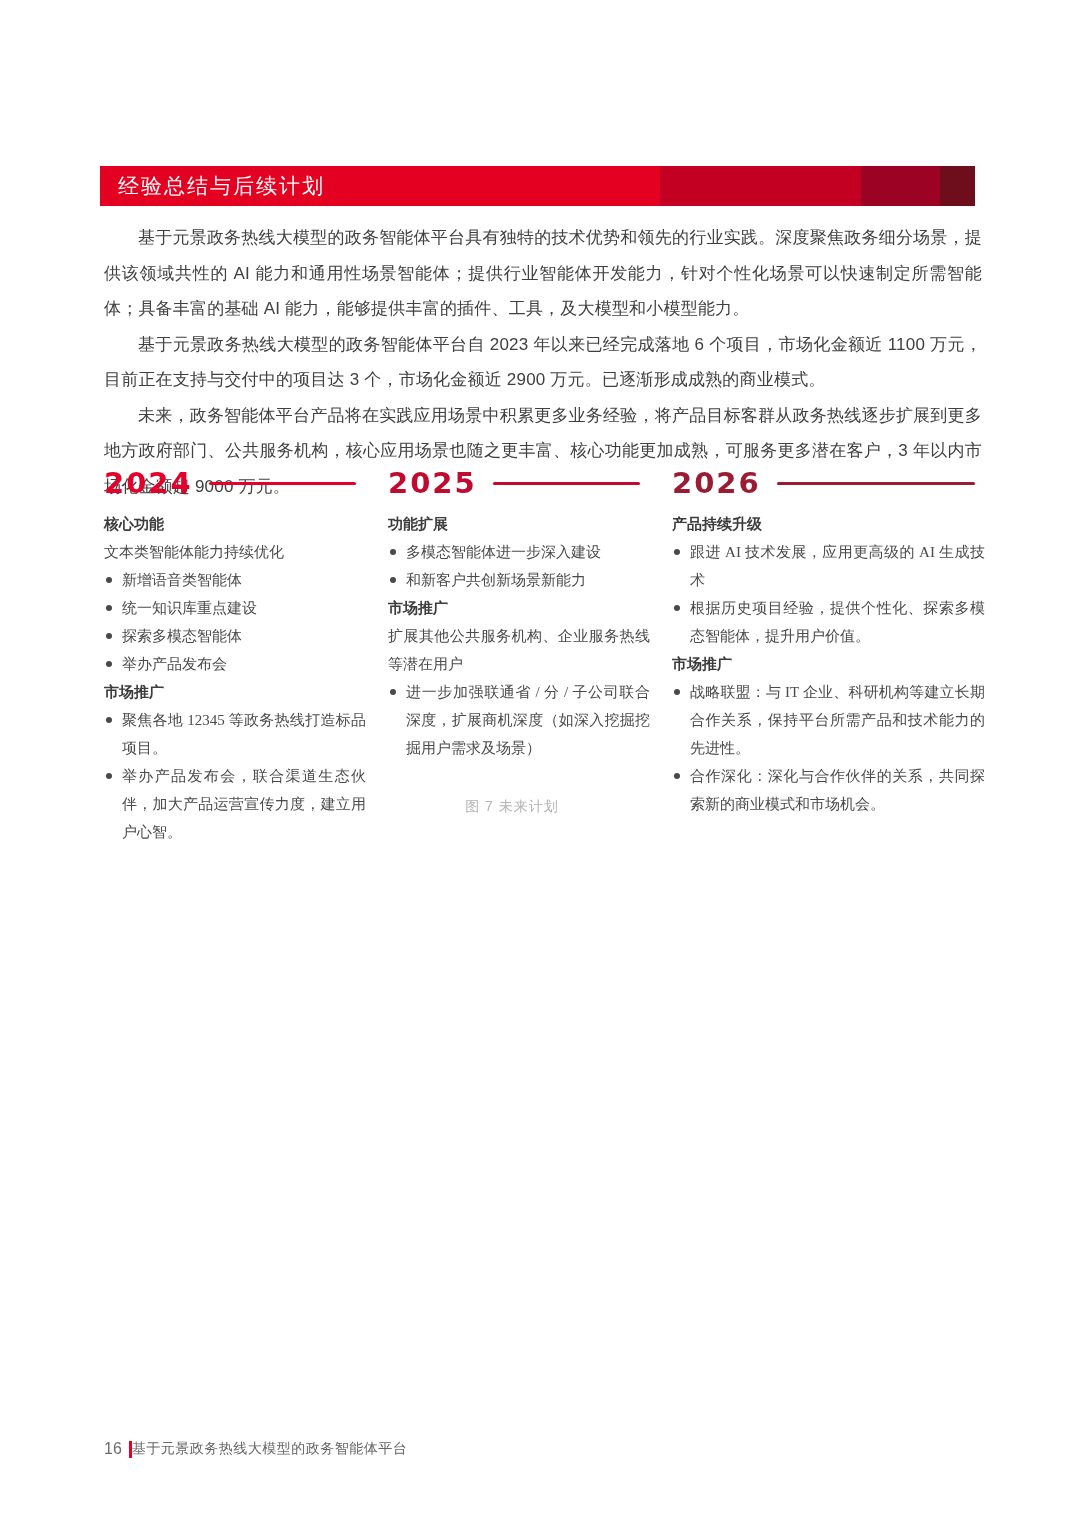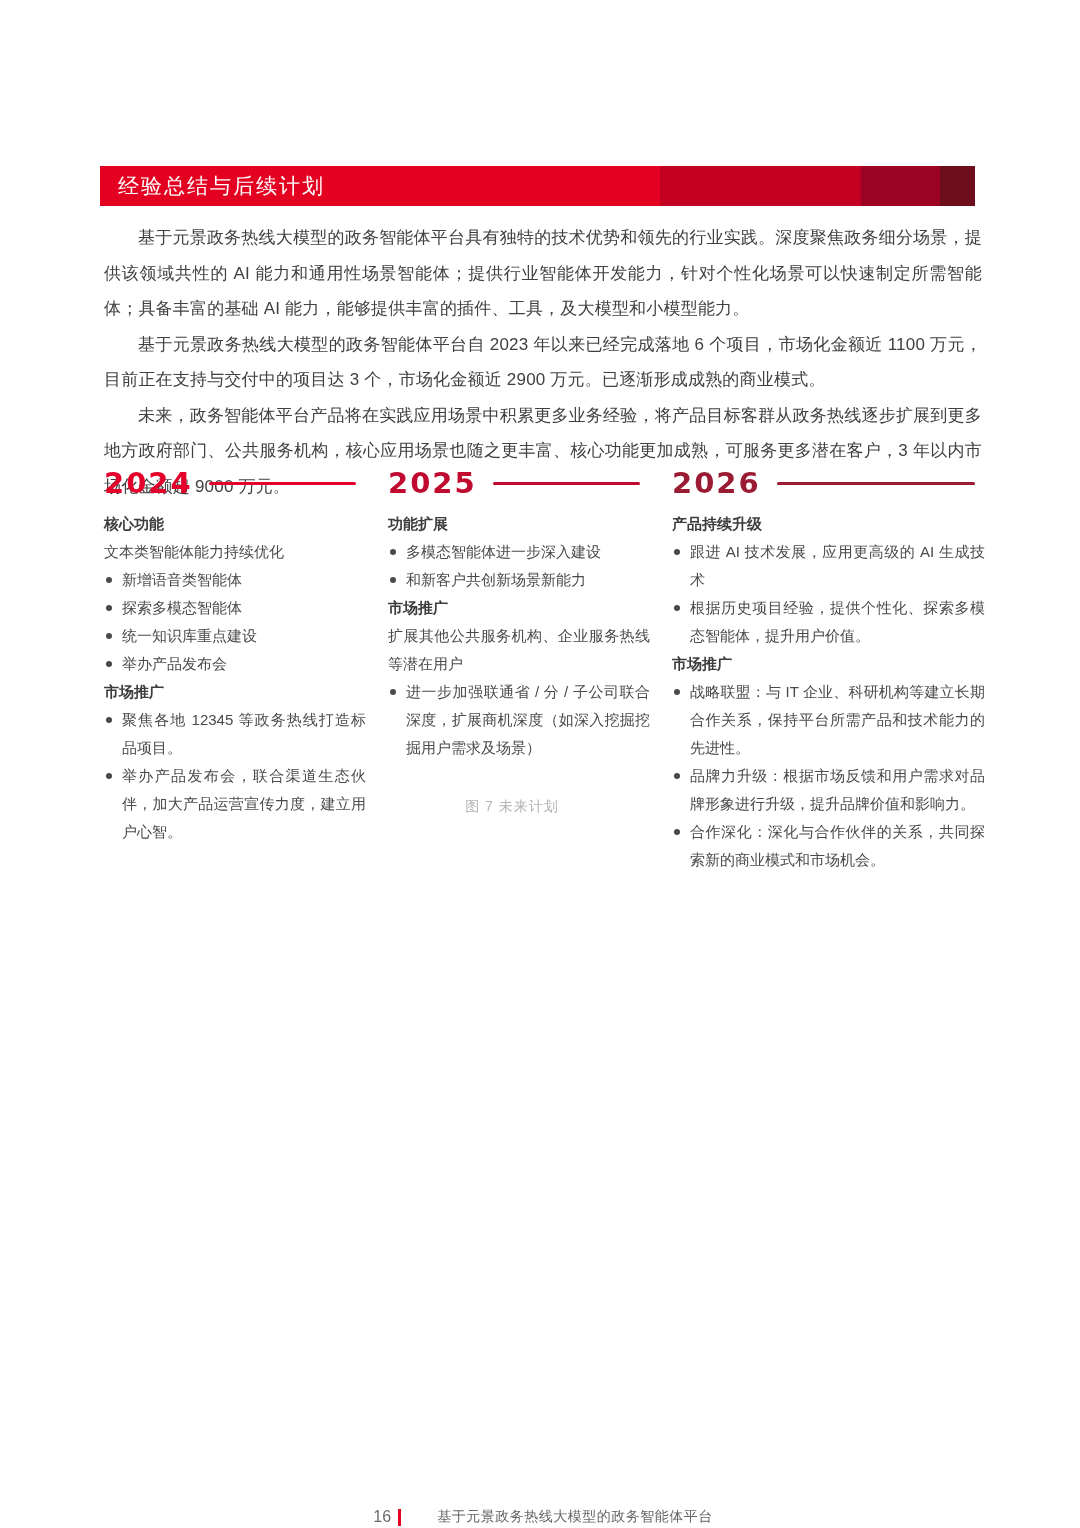--- a/index.html
+++ b/index.html
@@ -48,37 +48,37 @@
   .col { flex: 0 0 262px; margin-right: 22px; }
   .col:last-child { flex: 1 1 auto; margin-right: 0; }
   .year-row { display: flex; align-items: center; height: 38px; margin-bottom: 8px; }
   .year {
     font-family: "DejaVu Sans", sans-serif;
     font-size: 29px; font-weight: bold; letter-spacing: 2px;
   }
   .year-line { flex: 1 1 auto; height: 3px; margin-left: 16px; margin-right: 10px; border-radius: 2px; }
   .blk { font-size: 15px; line-height: 28px; color: #4a4a4a; text-align: justify; }
   .blk.heading { font-weight: bold; color: #3c3c3c; }
-  .blk.bullet { display: flex; }
+  .blk.bullet { display: flex; font-family: Liberation Serif, serif; }
   .dot {
     flex: 0 0 auto; width: 6px; height: 6px; border-radius: 50%;
     background: #4a4a4a; margin: 11px 10px 0 2px;
   }
   .btext { flex: 1 1 auto; }
 
   
   .figure-caption {
     position: absolute; left: 0; top: 798px; width: 1024px;
     text-align: center; font-size: 14px; color: #b3b3b3; letter-spacing: 1px;
   }
 
   
   .page-footer {
-    position: absolute; left: 104px; top: 1508px; width: 878px;
-    display: flex; align-items: center; justify-content: center; gap: 36px;
+    position: absolute; left: 104px; top: 1440px; width: 878px;
+    display: flex; align-items: center; justify-content: flex-start;
   }
   .page-number { display: flex; align-items: center; font-size: 16px; color: #6b6b6b; }
   .footer-bar { width: 3px; height: 17px; background: #e60021; margin-left: 7px; }
   .footer-doc-title { font-size: 14px; color: #666666; letter-spacing: 0.5px; }
 </style>
 </head>
 <body>
 
 <div class="page">
 
@@ -100,25 +100,25 @@
           <span class="year-line" style="background: rgb(228, 0, 43);"></span>
         </div>
         <div class="blk heading">核心功能</div>
         <div class="blk plain">文本类智能体能力持续优化</div>
         <div class="blk bullet">
           <span class="dot"></span>
           <span class="btext">新增语音类智能体</span>
         </div>
         <div class="blk bullet">
           <span class="dot"></span>
-          <span class="btext">探索多模态智能体</span>
+          <span class="btext">统一知识库重点建设</span>
         </div>
         <div class="blk bullet">
           <span class="dot"></span>
-          <span class="btext">统一知识库重点建设</span>
+          <span class="btext">探索多模态智能体</span>
         </div>
         <div class="blk bullet">
           <span class="dot"></span>
           <span class="btext">举办产品发布会</span>
         </div>
         <div class="blk heading">市场推广</div>
         <div class="blk bullet">
           <span class="dot"></span>
           <span class="btext">聚焦各地 12345 等政务热线打造标品项目。</span>
         </div>
@@ -162,24 +162,20 @@
           <span class="dot"></span>
           <span class="btext">根据历史项目经验，提供个性化、探索多模态智能体，提升用户价值。</span>
         </div>
         <div class="blk heading">市场推广</div>
         <div class="blk bullet">
           <span class="dot"></span>
           <span class="btext">战略联盟：与 IT 企业、科研机构等建立长期合作关系，保持平台所需产品和技术能力的先进性。</span>
         </div>
         <div class="blk bullet">
           <span class="dot"></span>
-          <span class="btext">品牌力升级：根据市场反馈和用户需求对品牌形象进行升级，提升品牌价值和影响力。</span>
-        </div>
-        <div class="blk bullet">
-          <span class="dot"></span>
           <span class="btext">合作深化：深化与合作伙伴的关系，共同探索新的商业模式和市场机会。</span>
         </div>
       </div>
     </div>
 
   <div class="figure-caption">图 7 未来计划</div>
 
   <div class="page-footer">
     <div class="page-number">
       <span>16</span>

